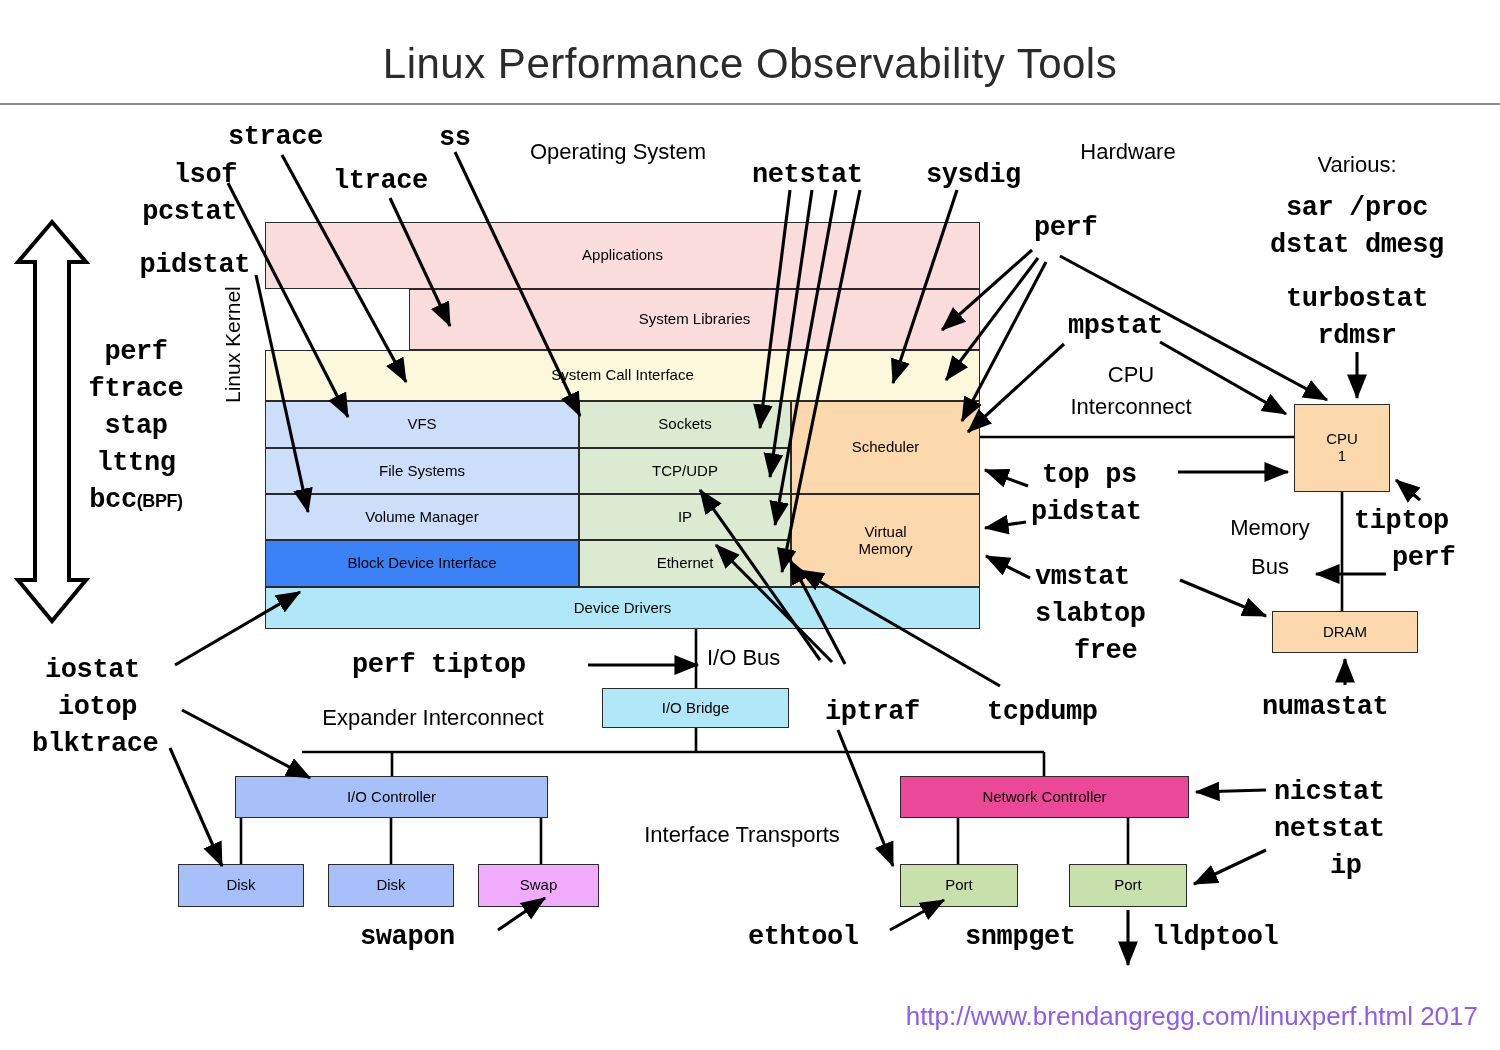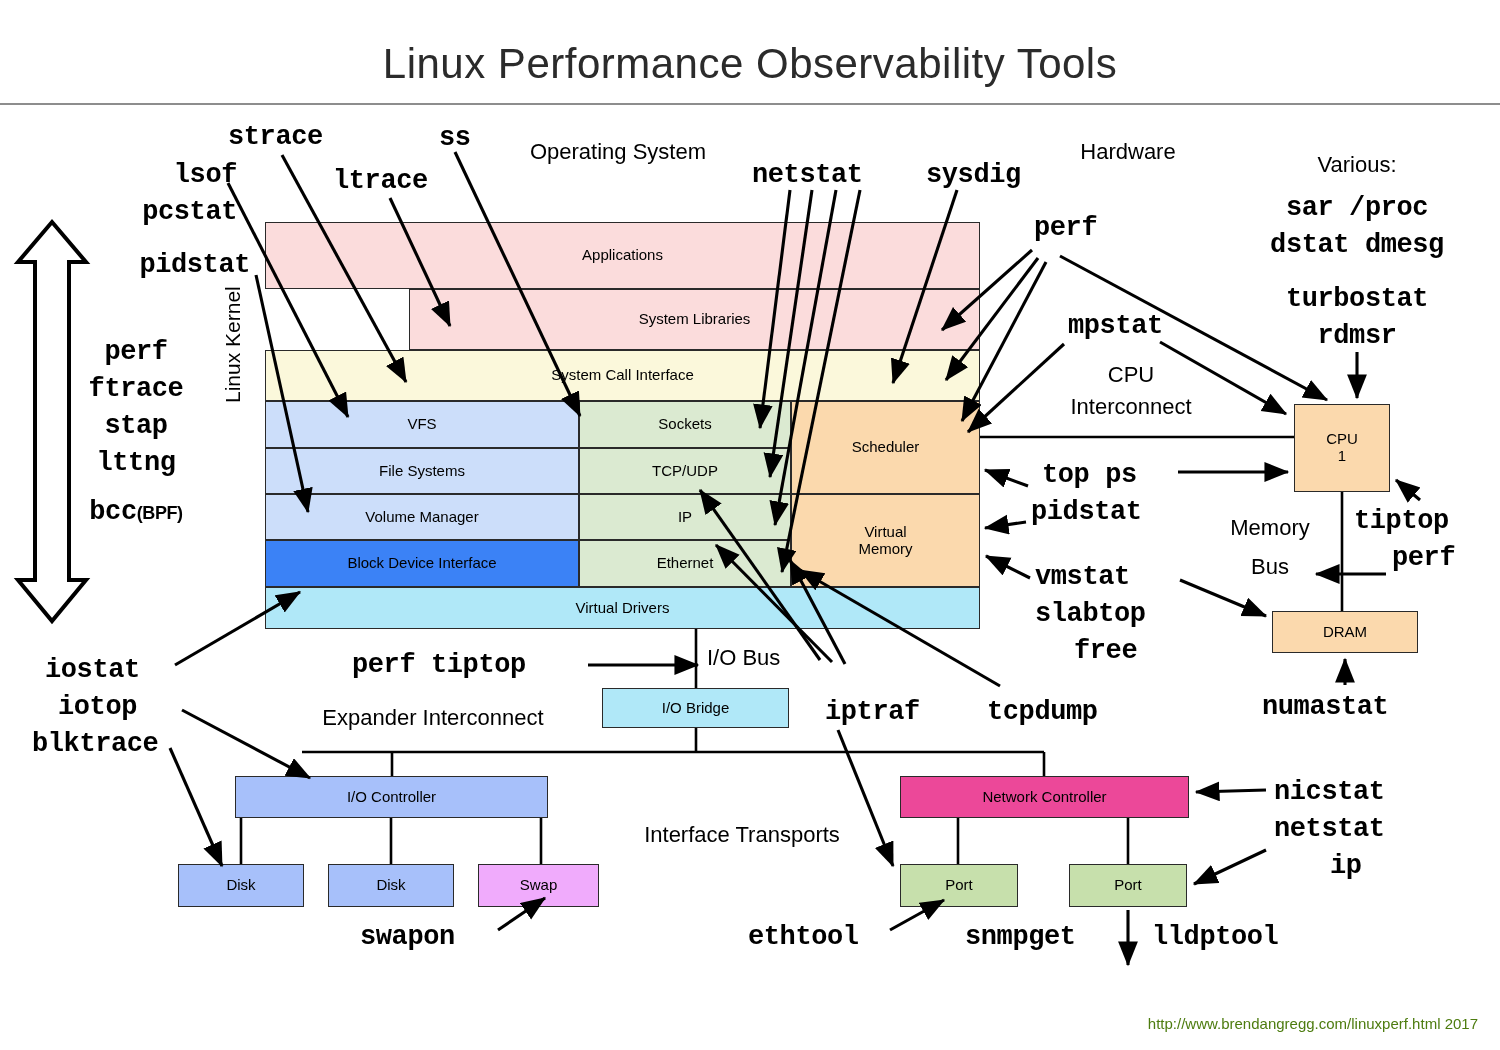--- a/index.html
+++ b/index.html
@@ -23,21 +23,21 @@
   .lbl.ctr{text-align:center;transform:translateX(-50%);}
   .tool{position:absolute;font-family:"Liberation Mono",monospace;font-weight:bold;
         font-size:27px;white-space:nowrap;line-height:1.18;letter-spacing:-0.4px;}
   .tool.ctr{text-align:center;transform:translateX(-50%);}
   .tool.rt{text-align:right;transform:translateX(-100%);}
   .small{font-family:"Liberation Sans",sans-serif;font-weight:bold;font-size:18px;}
 
   #kernel-label{position:absolute;left:221px;top:403px;font-size:21px;
      transform:rotate(-90deg);transform-origin:left top;white-space:nowrap;}
 
-  #footer{position:absolute;right:22px;bottom:18px;font-size:15px;color:#4d7c0f;}
+  #footer{position:absolute;right:22px;bottom:18px;font-size:26px;color:#8b5cf6;}
 
   svg.ov{position:absolute;left:0;top:0;width:1500px;height:1050px;pointer-events:none;}
 </style>
 </head>
 <body>
 
 <div id="title">Linux Performance Observability Tools</div>
 <div id="title-rule"></div>
 
 <div class="lbl ctr" style="left:618px;top:139px;">Operating System</div>
@@ -66,21 +66,21 @@
 <div class="box" style="left:579px;top:448px;width:212px;height:46px;background:#dbead1;">TCP/UDP</div>
 <div class="box" style="left:579px;top:494px;width:212px;height:46px;background:#dbead1;">IP</div>
 <div class="box" style="left:579px;top:540px;width:212px;height:47px;background:#dbead1;">Ethernet</div>
 
 <div class="box" style="left:791px;top:401px;width:189px;height:93px;background:#fbd9ad;">Scheduler</div>
 <div class="box multi" style="left:791px;top:494px;width:189px;height:93px;background:#fbd9ad;">
   <span>Virtual</span>
   <span>Memory</span>
 </div>
 
-<div class="box" style="left:265px;top:587px;width:715px;height:42px;background:#b0e8f8;">Virtual Drivers</div>
+<div class="box" style="left:265px;top:587px;width:715px;height:42px;background:#b0e8f8;">Device Drivers</div>
 
 <div class="box multi" style="left:1294px;top:404px;width:96px;height:88px;background:#fbd9ad;">
   <span>CPU</span>
   <span>1</span>
 </div>
 <div class="box" style="left:1272px;top:611px;width:146px;height:42px;background:#fbd9ad;">DRAM</div>
 
 <div class="box" style="left:602px;top:688px;width:187px;height:40px;background:#b0e8f8;">I/O Bridge</div>
 
 <div class="box" style="left:235px;top:776px;width:313px;height:42px;background:#a7c0fa;">I/O Controller</div>
@@ -115,21 +115,21 @@
 
 <div class="tool" style="left:1035px;top:562px;">vmstat</div>
 <div class="tool" style="left:1035px;top:599px;">slabtop</div>
 <div class="tool" style="left:1074px;top:636px;">free</div>
 <div class="tool" style="left:1262px;top:692px;">numastat</div>
 
 <div class="tool ctr" style="left:136px;top:337px;">perf</div>
 <div class="tool ctr" style="left:136px;top:374px;">ftrace</div>
 <div class="tool ctr" style="left:136px;top:411px;">stap</div>
 <div class="tool ctr" style="left:136px;top:448px;">lttng</div>
-<div class="tool ctr" style="left:136px;top:485px;margin-top:12px;">
+<div class="tool ctr" style="left:136px;top:485px;">
   <span>bcc</span><span class="small">(BPF)</span>
 </div>
 
 <div class="tool" style="left:45px;top:655px;">iostat</div>
 <div class="tool" style="left:58px;top:692px;">iotop</div>
 <div class="tool" style="left:32px;top:729px;">blktrace</div>
 <div class="tool" style="left:352px;top:650px;">perf tiptop</div>
 <div class="tool" style="left:360px;top:922px;">swapon</div>
 
 <div class="tool" style="left:825px;top:697px;">iptraf</div>

